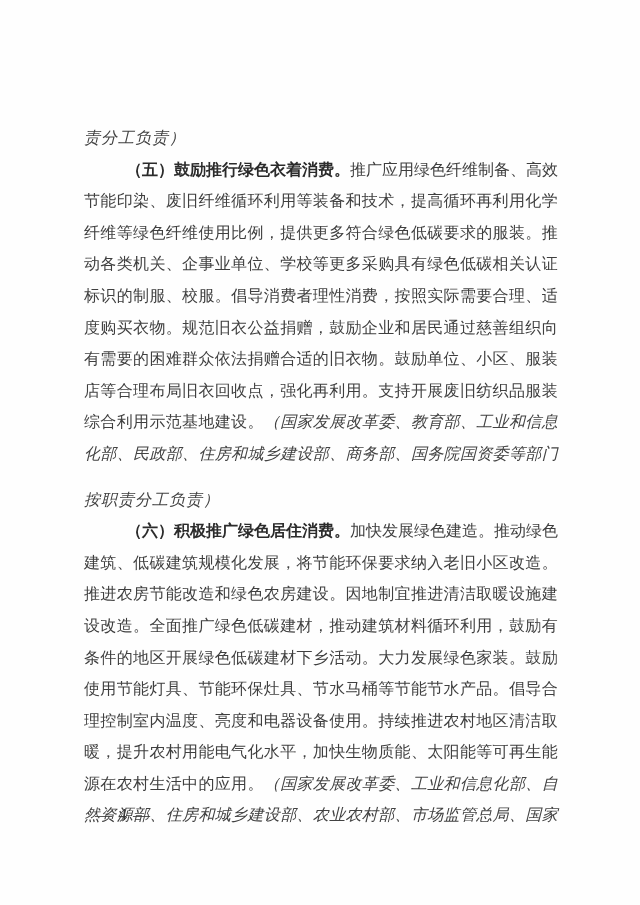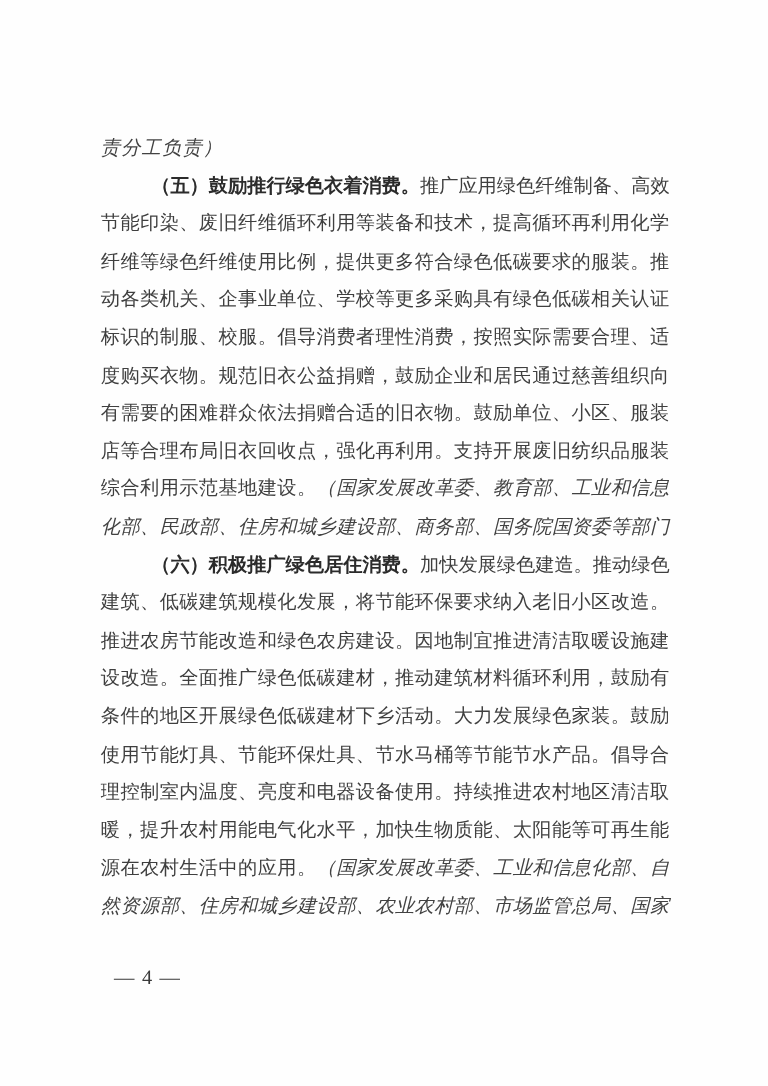--- a/index.html
+++ b/index.html
@@ -33,20 +33,21 @@
   .line.justify {
     display: flex;
     justify-content: space-between;
     align-items: center;
   }
   .line.indent {
     padding-left: 42px;
   }
   .line:not(.justify) {
     letter-spacing: 1px;
+    margin-top: 14px;
   }
   .seg-body { font-style: normal; font-weight: 400; color: #3f3f3f; }
   .seg-bold { font-style: normal; font-weight: 700; color: #2b2b2b; }
   .seg-kai  { font-style: italic; font-weight: 400; color: #424242; }
   .page-number {
     position: absolute;
     left: 95px;
     top: 806px;
     height: 18px;
     line-height: 18px;
@@ -65,20 +66,21 @@
       <div class="line justify indent"><span class="seg-bold">（</span><span class="seg-bold">五</span><span class="seg-bold">）</span><span class="seg-bold">鼓</span><span class="seg-bold">励</span><span class="seg-bold">推</span><span class="seg-bold">行</span><span class="seg-bold">绿</span><span class="seg-bold">色</span><span class="seg-bold">衣</span><span class="seg-bold">着</span><span class="seg-bold">消</span><span class="seg-bold">费</span><span class="seg-bold">。</span><span class="seg-body">推</span><span class="seg-body">广</span><span class="seg-body">应</span><span class="seg-body">用</span><span class="seg-body">绿</span><span class="seg-body">色</span><span class="seg-body">纤</span><span class="seg-body">维</span><span class="seg-body">制</span><span class="seg-body">备</span><span class="seg-body">、</span><span class="seg-body">高</span><span class="seg-body">效</span></div>
       <div class="line justify"><span class="seg-body">节</span><span class="seg-body">能</span><span class="seg-body">印</span><span class="seg-body">染</span><span class="seg-body">、</span><span class="seg-body">废</span><span class="seg-body">旧</span><span class="seg-body">纤</span><span class="seg-body">维</span><span class="seg-body">循</span><span class="seg-body">环</span><span class="seg-body">利</span><span class="seg-body">用</span><span class="seg-body">等</span><span class="seg-body">装</span><span class="seg-body">备</span><span class="seg-body">和</span><span class="seg-body">技</span><span class="seg-body">术</span><span class="seg-body">，</span><span class="seg-body">提</span><span class="seg-body">高</span><span class="seg-body">循</span><span class="seg-body">环</span><span class="seg-body">再</span><span class="seg-body">利</span><span class="seg-body">用</span><span class="seg-body">化</span><span class="seg-body">学</span></div>
       <div class="line justify"><span class="seg-body">纤</span><span class="seg-body">维</span><span class="seg-body">等</span><span class="seg-body">绿</span><span class="seg-body">色</span><span class="seg-body">纤</span><span class="seg-body">维</span><span class="seg-body">使</span><span class="seg-body">用</span><span class="seg-body">比</span><span class="seg-body">例</span><span class="seg-body">，</span><span class="seg-body">提</span><span class="seg-body">供</span><span class="seg-body">更</span><span class="seg-body">多</span><span class="seg-body">符</span><span class="seg-body">合</span><span class="seg-body">绿</span><span class="seg-body">色</span><span class="seg-body">低</span><span class="seg-body">碳</span><span class="seg-body">要</span><span class="seg-body">求</span><span class="seg-body">的</span><span class="seg-body">服</span><span class="seg-body">装</span><span class="seg-body">。</span><span class="seg-body">推</span></div>
       <div class="line justify"><span class="seg-body">动</span><span class="seg-body">各</span><span class="seg-body">类</span><span class="seg-body">机</span><span class="seg-body">关</span><span class="seg-body">、</span><span class="seg-body">企</span><span class="seg-body">事</span><span class="seg-body">业</span><span class="seg-body">单</span><span class="seg-body">位</span><span class="seg-body">、</span><span class="seg-body">学</span><span class="seg-body">校</span><span class="seg-body">等</span><span class="seg-body">更</span><span class="seg-body">多</span><span class="seg-body">采</span><span class="seg-body">购</span><span class="seg-body">具</span><span class="seg-body">有</span><span class="seg-body">绿</span><span class="seg-body">色</span><span class="seg-body">低</span><span class="seg-body">碳</span><span class="seg-body">相</span><span class="seg-body">关</span><span class="seg-body">认</span><span class="seg-body">证</span></div>
       <div class="line justify"><span class="seg-body">标</span><span class="seg-body">识</span><span class="seg-body">的</span><span class="seg-body">制</span><span class="seg-body">服</span><span class="seg-body">、</span><span class="seg-body">校</span><span class="seg-body">服</span><span class="seg-body">。</span><span class="seg-body">倡</span><span class="seg-body">导</span><span class="seg-body">消</span><span class="seg-body">费</span><span class="seg-body">者</span><span class="seg-body">理</span><span class="seg-body">性</span><span class="seg-body">消</span><span class="seg-body">费</span><span class="seg-body">，</span><span class="seg-body">按</span><span class="seg-body">照</span><span class="seg-body">实</span><span class="seg-body">际</span><span class="seg-body">需</span><span class="seg-body">要</span><span class="seg-body">合</span><span class="seg-body">理</span><span class="seg-body">、</span><span class="seg-body">适</span></div>
       <div class="line justify"><span class="seg-body">度</span><span class="seg-body">购</span><span class="seg-body">买</span><span class="seg-body">衣</span><span class="seg-body">物</span><span class="seg-body">。</span><span class="seg-body">规</span><span class="seg-body">范</span><span class="seg-body">旧</span><span class="seg-body">衣</span><span class="seg-body">公</span><span class="seg-body">益</span><span class="seg-body">捐</span><span class="seg-body">赠</span><span class="seg-body">，</span><span class="seg-body">鼓</span><span class="seg-body">励</span><span class="seg-body">企</span><span class="seg-body">业</span><span class="seg-body">和</span><span class="seg-body">居</span><span class="seg-body">民</span><span class="seg-body">通</span><span class="seg-body">过</span><span class="seg-body">慈</span><span class="seg-body">善</span><span class="seg-body">组</span><span class="seg-body">织</span><span class="seg-body">向</span></div>
       <div class="line justify"><span class="seg-body">有</span><span class="seg-body">需</span><span class="seg-body">要</span><span class="seg-body">的</span><span class="seg-body">困</span><span class="seg-body">难</span><span class="seg-body">群</span><span class="seg-body">众</span><span class="seg-body">依</span><span class="seg-body">法</span><span class="seg-body">捐</span><span class="seg-body">赠</span><span class="seg-body">合</span><span class="seg-body">适</span><span class="seg-body">的</span><span class="seg-body">旧</span><span class="seg-body">衣</span><span class="seg-body">物</span><span class="seg-body">。</span><span class="seg-body">鼓</span><span class="seg-body">励</span><span class="seg-body">单</span><span class="seg-body">位</span><span class="seg-body">、</span><span class="seg-body">小</span><span class="seg-body">区</span><span class="seg-body">、</span><span class="seg-body">服</span><span class="seg-body">装</span></div>
       <div class="line justify"><span class="seg-body">店</span><span class="seg-body">等</span><span class="seg-body">合</span><span class="seg-body">理</span><span class="seg-body">布</span><span class="seg-body">局</span><span class="seg-body">旧</span><span class="seg-body">衣</span><span class="seg-body">回</span><span class="seg-body">收</span><span class="seg-body">点</span><span class="seg-body">，</span><span class="seg-body">强</span><span class="seg-body">化</span><span class="seg-body">再</span><span class="seg-body">利</span><span class="seg-body">用</span><span class="seg-body">。</span><span class="seg-body">支</span><span class="seg-body">持</span><span class="seg-body">开</span><span class="seg-body">展</span><span class="seg-body">废</span><span class="seg-body">旧</span><span class="seg-body">纺</span><span class="seg-body">织</span><span class="seg-body">品</span><span class="seg-body">服</span><span class="seg-body">装</span></div>
       <div class="line justify"><span class="seg-body">综</span><span class="seg-body">合</span><span class="seg-body">利</span><span class="seg-body">用</span><span class="seg-body">示</span><span class="seg-body">范</span><span class="seg-body">基</span><span class="seg-body">地</span><span class="seg-body">建</span><span class="seg-body">设</span><span class="seg-body">。</span><span class="seg-kai">（</span><span class="seg-kai">国</span><span class="seg-kai">家</span><span class="seg-kai">发</span><span class="seg-kai">展</span><span class="seg-kai">改</span><span class="seg-kai">革</span><span class="seg-kai">委</span><span class="seg-kai">、</span><span class="seg-kai">教</span><span class="seg-kai">育</span><span class="seg-kai">部</span><span class="seg-kai">、</span><span class="seg-kai">工</span><span class="seg-kai">业</span><span class="seg-kai">和</span><span class="seg-kai">信</span><span class="seg-kai">息</span></div>
       <div class="line justify"><span class="seg-kai">化</span><span class="seg-kai">部</span><span class="seg-kai">、</span><span class="seg-kai">民</span><span class="seg-kai">政</span><span class="seg-kai">部</span><span class="seg-kai">、</span><span class="seg-kai">住</span><span class="seg-kai">房</span><span class="seg-kai">和</span><span class="seg-kai">城</span><span class="seg-kai">乡</span><span class="seg-kai">建</span><span class="seg-kai">设</span><span class="seg-kai">部</span><span class="seg-kai">、</span><span class="seg-kai">商</span><span class="seg-kai">务</span><span class="seg-kai">部</span><span class="seg-kai">、</span><span class="seg-kai">国</span><span class="seg-kai">务</span><span class="seg-kai">院</span><span class="seg-kai">国</span><span class="seg-kai">资</span><span class="seg-kai">委</span><span class="seg-kai">等</span><span class="seg-kai">部</span><span class="seg-kai">门</span></div>
+      <div class="line"><span class="seg-kai">按职责分工负责）</span></div>
       <div class="line justify indent"><span class="seg-bold">（</span><span class="seg-bold">六</span><span class="seg-bold">）</span><span class="seg-bold">积</span><span class="seg-bold">极</span><span class="seg-bold">推</span><span class="seg-bold">广</span><span class="seg-bold">绿</span><span class="seg-bold">色</span><span class="seg-bold">居</span><span class="seg-bold">住</span><span class="seg-bold">消</span><span class="seg-bold">费</span><span class="seg-bold">。</span><span class="seg-body">加</span><span class="seg-body">快</span><span class="seg-body">发</span><span class="seg-body">展</span><span class="seg-body">绿</span><span class="seg-body">色</span><span class="seg-body">建</span><span class="seg-body">造</span><span class="seg-body">。</span><span class="seg-body">推</span><span class="seg-body">动</span><span class="seg-body">绿</span><span class="seg-body">色</span></div>
       <div class="line justify"><span class="seg-body">建</span><span class="seg-body">筑</span><span class="seg-body">、</span><span class="seg-body">低</span><span class="seg-body">碳</span><span class="seg-body">建</span><span class="seg-body">筑</span><span class="seg-body">规</span><span class="seg-body">模</span><span class="seg-body">化</span><span class="seg-body">发</span><span class="seg-body">展</span><span class="seg-body">，</span><span class="seg-body">将</span><span class="seg-body">节</span><span class="seg-body">能</span><span class="seg-body">环</span><span class="seg-body">保</span><span class="seg-body">要</span><span class="seg-body">求</span><span class="seg-body">纳</span><span class="seg-body">入</span><span class="seg-body">老</span><span class="seg-body">旧</span><span class="seg-body">小</span><span class="seg-body">区</span><span class="seg-body">改</span><span class="seg-body">造</span><span class="seg-body">。</span></div>
       <div class="line justify"><span class="seg-body">推</span><span class="seg-body">进</span><span class="seg-body">农</span><span class="seg-body">房</span><span class="seg-body">节</span><span class="seg-body">能</span><span class="seg-body">改</span><span class="seg-body">造</span><span class="seg-body">和</span><span class="seg-body">绿</span><span class="seg-body">色</span><span class="seg-body">农</span><span class="seg-body">房</span><span class="seg-body">建</span><span class="seg-body">设</span><span class="seg-body">。</span><span class="seg-body">因</span><span class="seg-body">地</span><span class="seg-body">制</span><span class="seg-body">宜</span><span class="seg-body">推</span><span class="seg-body">进</span><span class="seg-body">清</span><span class="seg-body">洁</span><span class="seg-body">取</span><span class="seg-body">暖</span><span class="seg-body">设</span><span class="seg-body">施</span><span class="seg-body">建</span></div>
       <div class="line justify"><span class="seg-body">设</span><span class="seg-body">改</span><span class="seg-body">造</span><span class="seg-body">。</span><span class="seg-body">全</span><span class="seg-body">面</span><span class="seg-body">推</span><span class="seg-body">广</span><span class="seg-body">绿</span><span class="seg-body">色</span><span class="seg-body">低</span><span class="seg-body">碳</span><span class="seg-body">建</span><span class="seg-body">材</span><span class="seg-body">，</span><span class="seg-body">推</span><span class="seg-body">动</span><span class="seg-body">建</span><span class="seg-body">筑</span><span class="seg-body">材</span><span class="seg-body">料</span><span class="seg-body">循</span><span class="seg-body">环</span><span class="seg-body">利</span><span class="seg-body">用</span><span class="seg-body">，</span><span class="seg-body">鼓</span><span class="seg-body">励</span><span class="seg-body">有</span></div>
       <div class="line justify"><span class="seg-body">条</span><span class="seg-body">件</span><span class="seg-body">的</span><span class="seg-body">地</span><span class="seg-body">区</span><span class="seg-body">开</span><span class="seg-body">展</span><span class="seg-body">绿</span><span class="seg-body">色</span><span class="seg-body">低</span><span class="seg-body">碳</span><span class="seg-body">建</span><span class="seg-body">材</span><span class="seg-body">下</span><span class="seg-body">乡</span><span class="seg-body">活</span><span class="seg-body">动</span><span class="seg-body">。</span><span class="seg-body">大</span><span class="seg-body">力</span><span class="seg-body">发</span><span class="seg-body">展</span><span class="seg-body">绿</span><span class="seg-body">色</span><span class="seg-body">家</span><span class="seg-body">装</span><span class="seg-body">。</span><span class="seg-body">鼓</span><span class="seg-body">励</span></div>
       <div class="line justify"><span class="seg-body">使</span><span class="seg-body">用</span><span class="seg-body">节</span><span class="seg-body">能</span><span class="seg-body">灯</span><span class="seg-body">具</span><span class="seg-body">、</span><span class="seg-body">节</span><span class="seg-body">能</span><span class="seg-body">环</span><span class="seg-body">保</span><span class="seg-body">灶</span><span class="seg-body">具</span><span class="seg-body">、</span><span class="seg-body">节</span><span class="seg-body">水</span><span class="seg-body">马</span><span class="seg-body">桶</span><span class="seg-body">等</span><span class="seg-body">节</span><span class="seg-body">能</span><span class="seg-body">节</span><span class="seg-body">水</span><span class="seg-body">产</span><span class="seg-body">品</span><span class="seg-body">。</span><span class="seg-body">倡</span><span class="seg-body">导</span><span class="seg-body">合</span></div>
       <div class="line justify"><span class="seg-body">理</span><span class="seg-body">控</span><span class="seg-body">制</span><span class="seg-body">室</span><span class="seg-body">内</span><span class="seg-body">温</span><span class="seg-body">度</span><span class="seg-body">、</span><span class="seg-body">亮</span><span class="seg-body">度</span><span class="seg-body">和</span><span class="seg-body">电</span><span class="seg-body">器</span><span class="seg-body">设</span><span class="seg-body">备</span><span class="seg-body">使</span><span class="seg-body">用</span><span class="seg-body">。</span><span class="seg-body">持</span><span class="seg-body">续</span><span class="seg-body">推</span><span class="seg-body">进</span><span class="seg-body">农</span><span class="seg-body">村</span><span class="seg-body">地</span><span class="seg-body">区</span><span class="seg-body">清</span><span class="seg-body">洁</span><span class="seg-body">取</span></div>
       <div class="line justify"><span class="seg-body">暖</span><span class="seg-body">，</span><span class="seg-body">提</span><span class="seg-body">升</span><span class="seg-body">农</span><span class="seg-body">村</span><span class="seg-body">用</span><span class="seg-body">能</span><span class="seg-body">电</span><span class="seg-body">气</span><span class="seg-body">化</span><span class="seg-body">水</span><span class="seg-body">平</span><span class="seg-body">，</span><span class="seg-body">加</span><span class="seg-body">快</span><span class="seg-body">生</span><span class="seg-body">物</span><span class="seg-body">质</span><span class="seg-body">能</span><span class="seg-body">、</span><span class="seg-body">太</span><span class="seg-body">阳</span><span class="seg-body">能</span><span class="seg-body">等</span><span class="seg-body">可</span><span class="seg-body">再</span><span class="seg-body">生</span><span class="seg-body">能</span></div>
       <div class="line justify"><span class="seg-body">源</span><span class="seg-body">在</span><span class="seg-body">农</span><span class="seg-body">村</span><span class="seg-body">生</span><span class="seg-body">活</span><span class="seg-body">中</span><span class="seg-body">的</span><span class="seg-body">应</span><span class="seg-body">用</span><span class="seg-body">。</span><span class="seg-kai">（</span><span class="seg-kai">国</span><span class="seg-kai">家</span><span class="seg-kai">发</span><span class="seg-kai">展</span><span class="seg-kai">改</span><span class="seg-kai">革</span><span class="seg-kai">委</span><span class="seg-kai">、</span><span class="seg-kai">工</span><span class="seg-kai">业</span><span class="seg-kai">和</span><span class="seg-kai">信</span><span class="seg-kai">息</span><span class="seg-kai">化</span><span class="seg-kai">部</span><span class="seg-kai">、</span><span class="seg-kai">自</span></div>
       <div class="line justify"><span class="seg-kai">然</span><span class="seg-kai">资</span><span class="seg-kai">源</span><span class="seg-kai">部</span><span class="seg-kai">、</span><span class="seg-kai">住</span><span class="seg-kai">房</span><span class="seg-kai">和</span><span class="seg-kai">城</span><span class="seg-kai">乡</span><span class="seg-kai">建</span><span class="seg-kai">设</span><span class="seg-kai">部</span><span class="seg-kai">、</span><span class="seg-kai">农</span><span class="seg-kai">业</span><span class="seg-kai">农</span><span class="seg-kai">村</span><span class="seg-kai">部</span><span class="seg-kai">、</span><span class="seg-kai">市</span><span class="seg-kai">场</span><span class="seg-kai">监</span><span class="seg-kai">管</span><span class="seg-kai">总</span><span class="seg-kai">局</span><span class="seg-kai">、</span><span class="seg-kai">国</span><span class="seg-kai">家</span></div>

